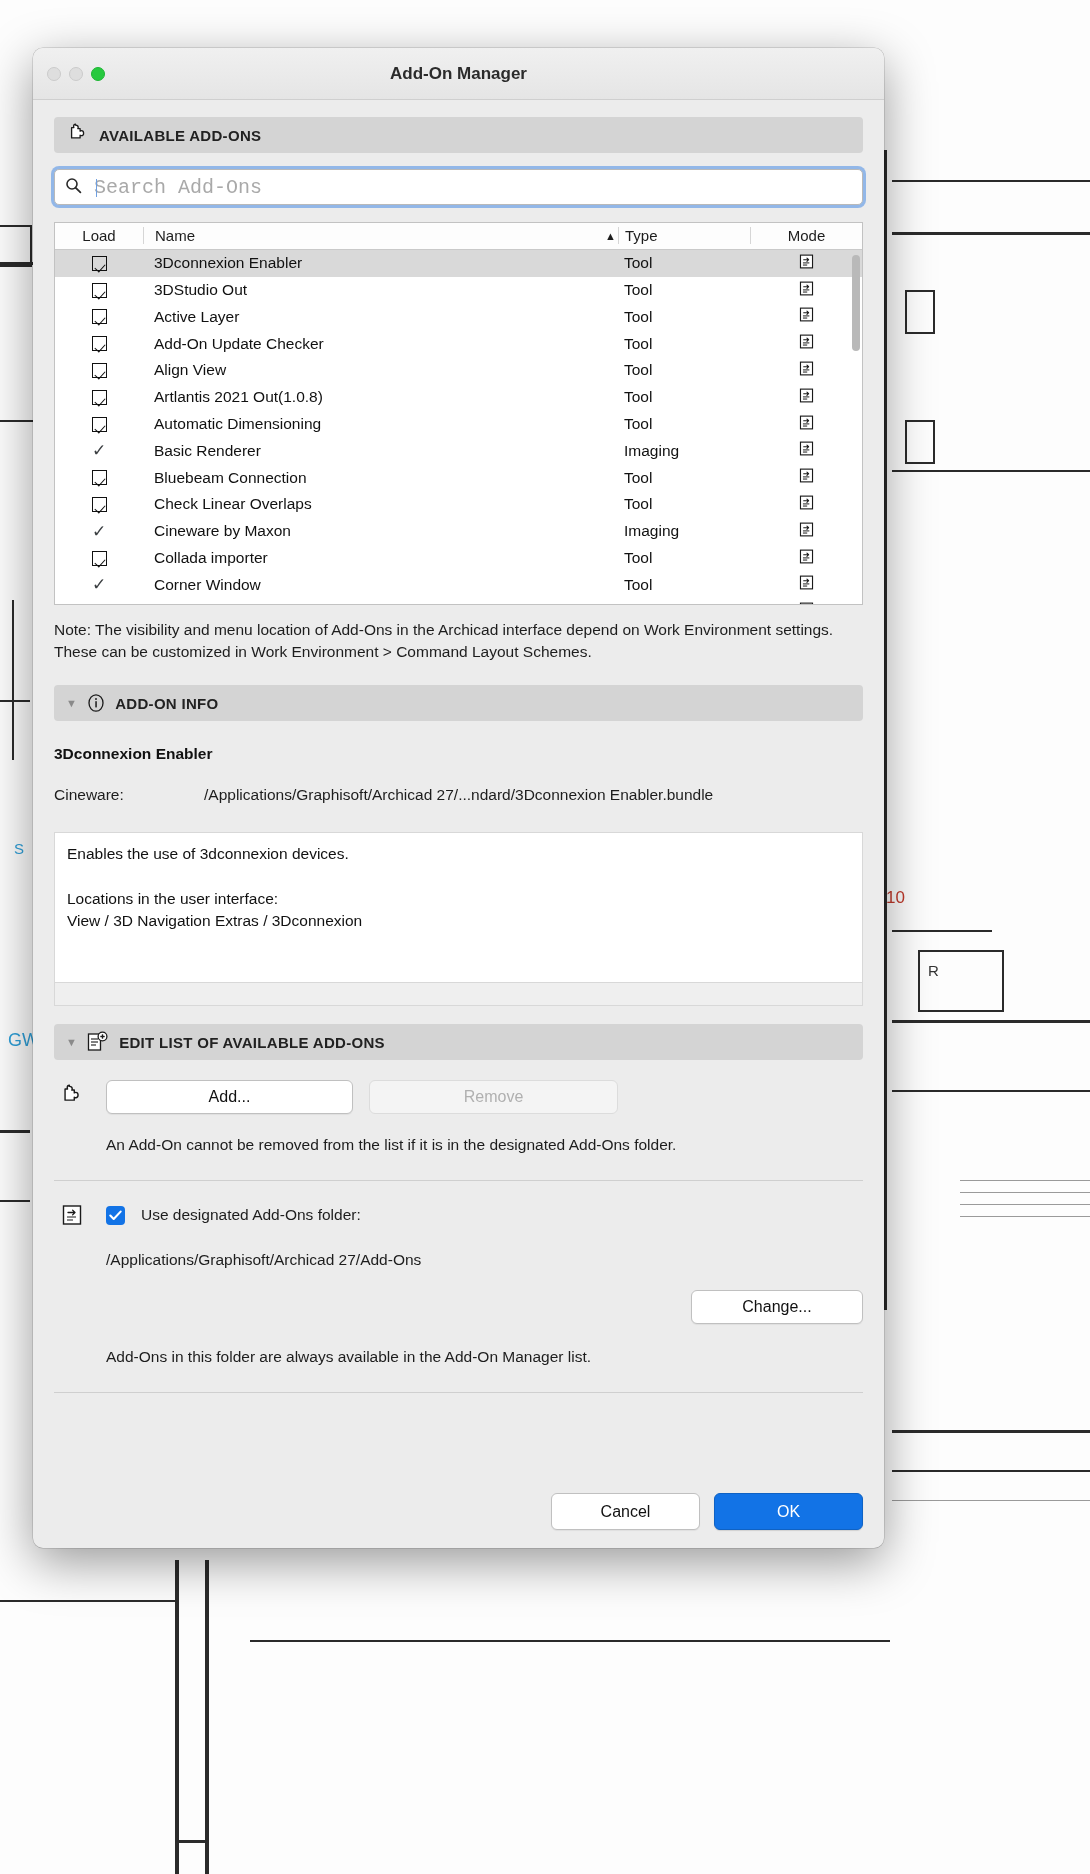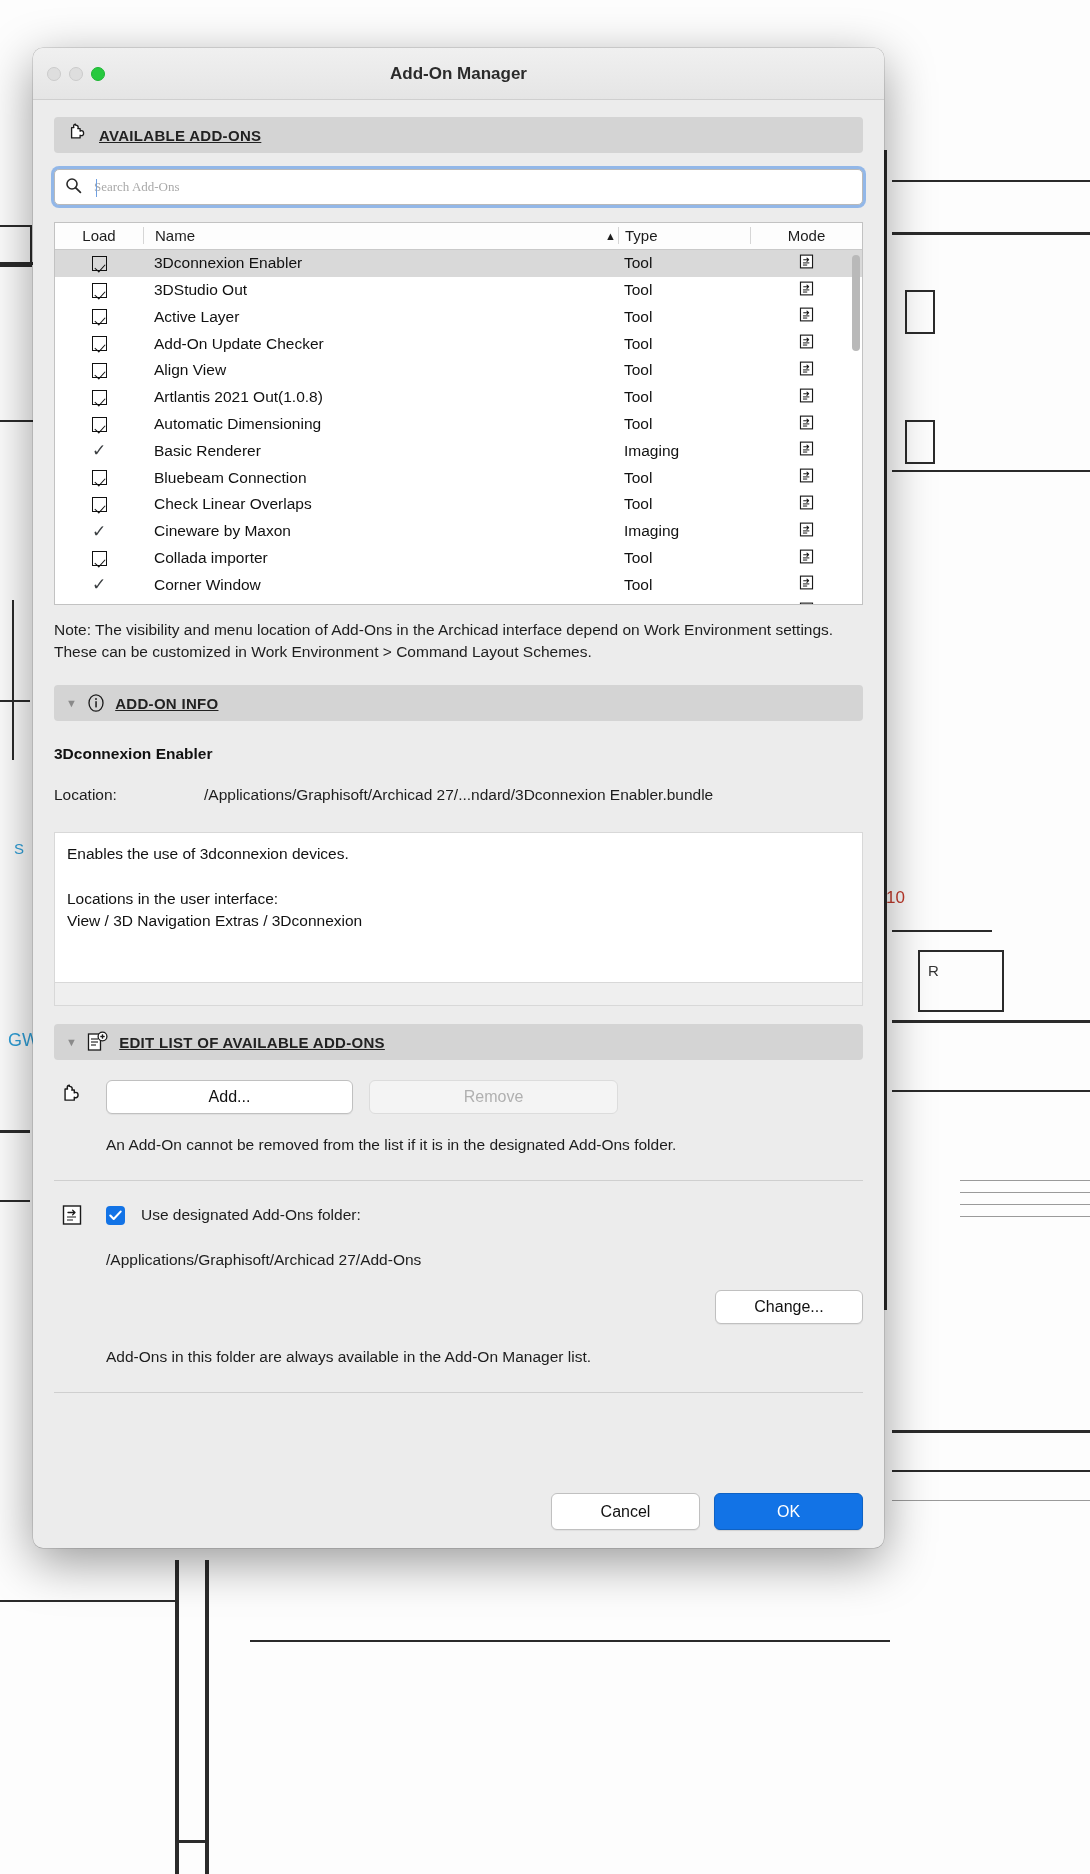--- a/index.html
+++ b/index.html
@@ -56,40 +56,40 @@
   
   .sect {
     background:#d4d4d4;
     height:36px; border-radius:4px;
     display:flex; align-items:center; gap:9px;
     padding-left:12px;
     font-size:15px; font-weight:bold; letter-spacing:.3px; color:#222;
     flex:0 0 36px;
   }
   .sect .tri { color:#8a8a8a; font-size:11px; line-height:1; }
-  .sect .label { font-weight:bold;text-decoration:underline; }
+  .sect .label { font-weight:bold; }
 
   .puzzle-ico svg, .info-ico svg, .edit-ico svg, .folder-ico svg { display:block; }
 
   .hint { font-size:15.5px; color:#1d1d1d; }
 
   
   .searchwrap {
     height:36px; background:#fff;
     border:1px solid #b9b9b9; border-radius:5px;
     display:flex; align-items:center; gap:8px; padding:0 10px;
     box-shadow: 0 0 0 3px rgba(72,140,230,.55);
     position:relative;
   }
   .searchwrap .caret {
     position:absolute; left:41px; top:9px; width:1px; height:18px; background:#6f9fe0;
   }
   .searchwrap input {
     border:none; outline:none; background:transparent;
-    font-size:13px; font-family:Liberation Serif, serif;
+    font-size:20px; font-family:Liberation Mono, monospace;
     color:#1d1d1d; width:100%; padding-left:4px;
   }
   .searchwrap input::placeholder { color:#a9a9a9; }
 
   
   .table {
     border:1px solid #c2c2c2; background:#fff;
     display:flex; flex-direction:column; overflow:hidden;
   }
   .thead {
@@ -469,21 +469,21 @@
           <circle cx="10" cy="6" r=".95" fill="#1a1a1a"></circle>
           <rect x="9.3" y="8.2" width="1.5" height="6.2" fill="#1a1a1a"></rect>
         </svg>
       </span>
       <span class="label">ADD-ON INFO</span>
     </div>
 
     <div class="infoname" style="margin-top:24px;">3Dconnexion Enabler</div>
 
     <div class="locrow" style="margin-top:23px;">
-      <span class="k">Location:</span>
+      <span class="k">Cineware:</span>
       <span class="v">/Applications/Graphisoft/Archicad 27/...ndard/3Dconnexion Enabler.bundle</span>
     </div>
 
     <div class="descshell" style="margin-top:28px;">
       <div class="descbox" style="height:150px; border:none; border-bottom:1px solid #d8d8d8;">Enables the use of 3dconnexion devices.
 
 Locations in the user interface:
 View / 3D Navigation Extras / 3Dconnexion</div>
     </div>
 
@@ -529,21 +529,21 @@
         <svg width="13" height="11" viewBox="0 0 13 11">
             <path d="M1.3 5.5 4.7 9 11.6 1.6" fill="none" stroke="#fff" stroke-width="2.1" stroke-linecap="round" stroke-linejoin="round"></path>
           </svg>
       </span>
       <span class="smalltext">Use designated Add-Ons folder:</span>
     </div>
 
     <div class="smalltext" style="margin-top:24px; padding-left:52px;">/Applications/Graphisoft/Archicad 27/Add-Ons</div>
 
     <div style="display:flex; justify-content:flex-end; margin-top:21px;">
-      <div class="btn" style="width:148px;">Change...</div>
+      <div class="btn" style="width:172px;">Change...</div>
     </div>
 
     <div class="smalltext" style="margin-top:24px; padding-left:52px;">Add-Ons in this folder are always available in the Add-On Manager list.</div>
 
     <hr class="sep" style="margin-top:26px;">
   </div>
 
   <div class="footer">
     <div class="btn" style="width:149px; height:37px;">Cancel</div>
     <div class="btn primary" style="width:149px; height:37px;">OK</div>

